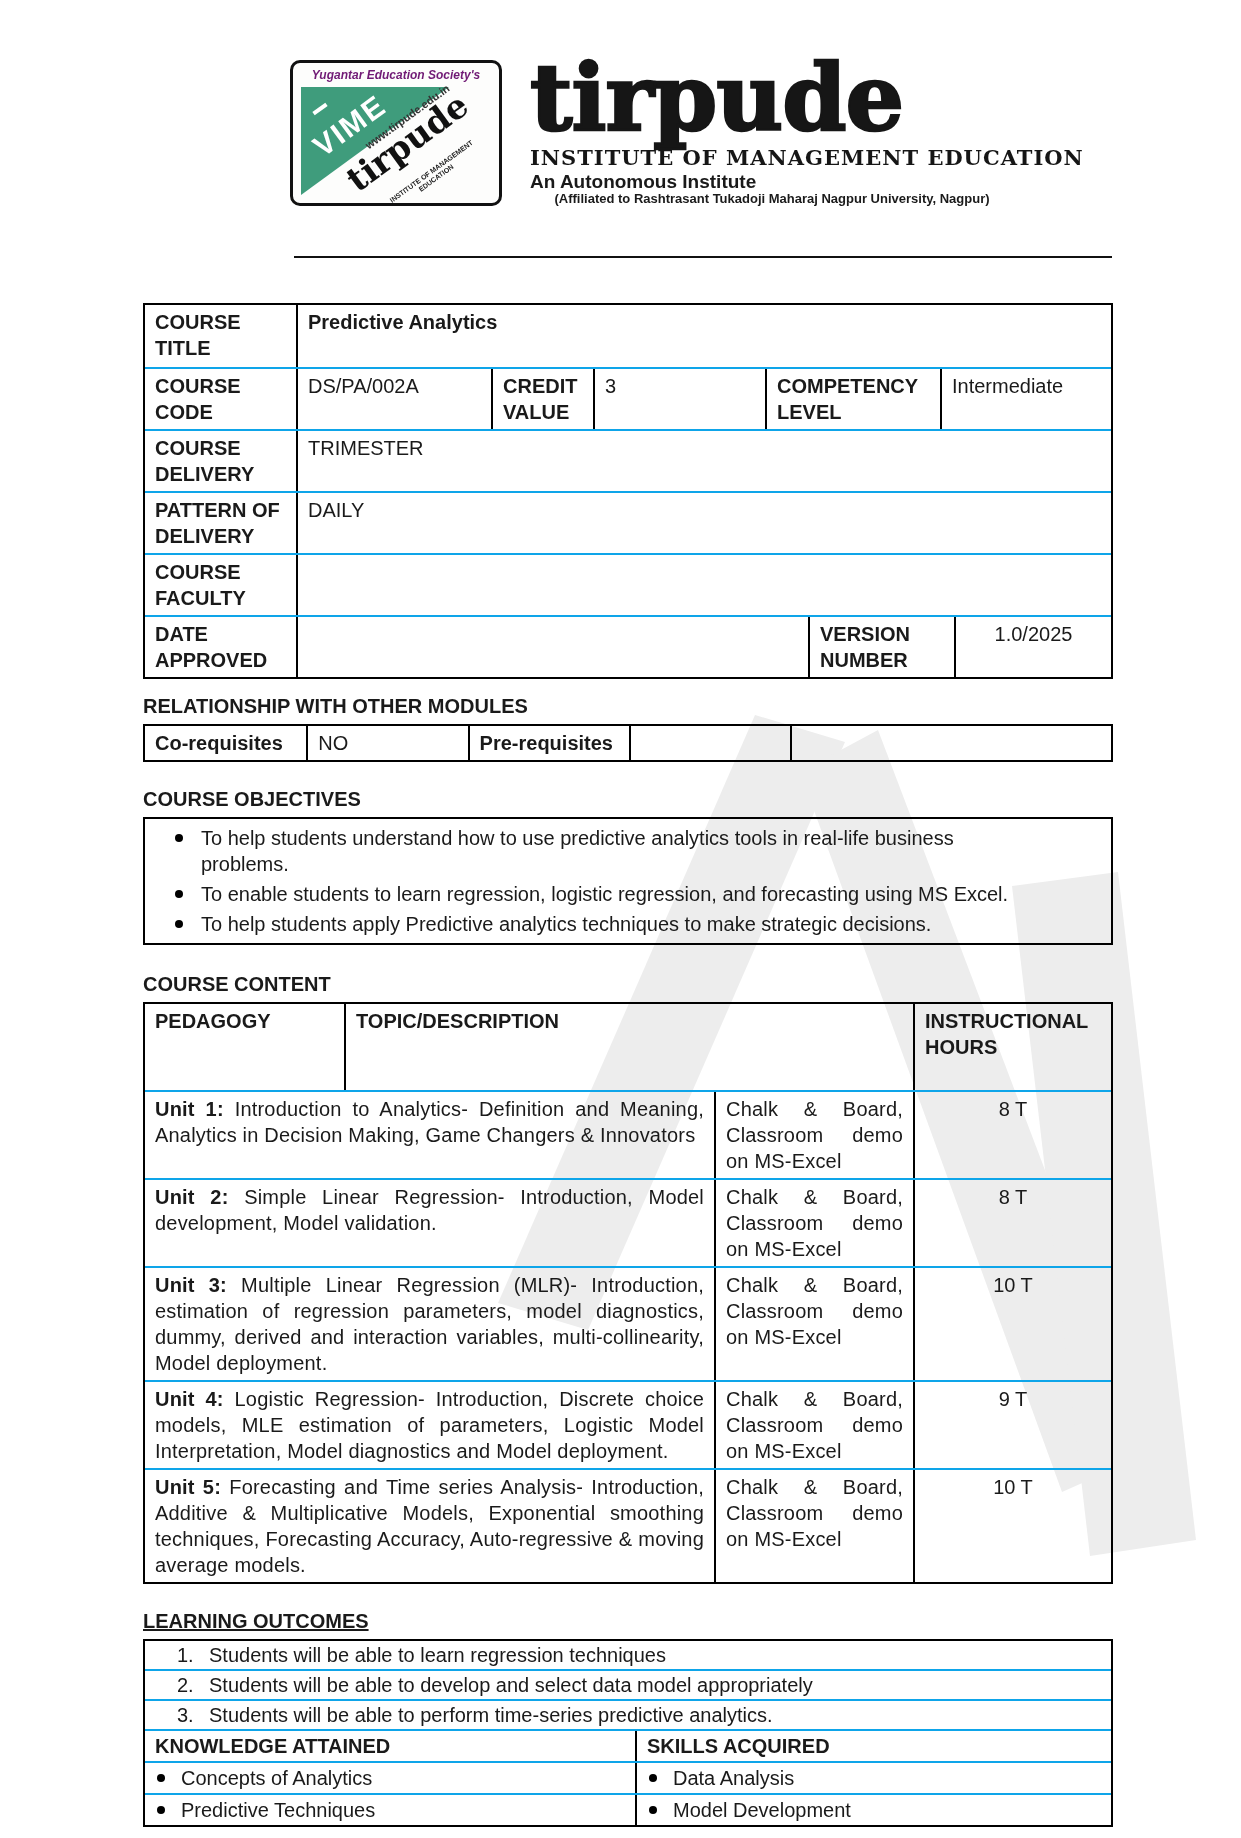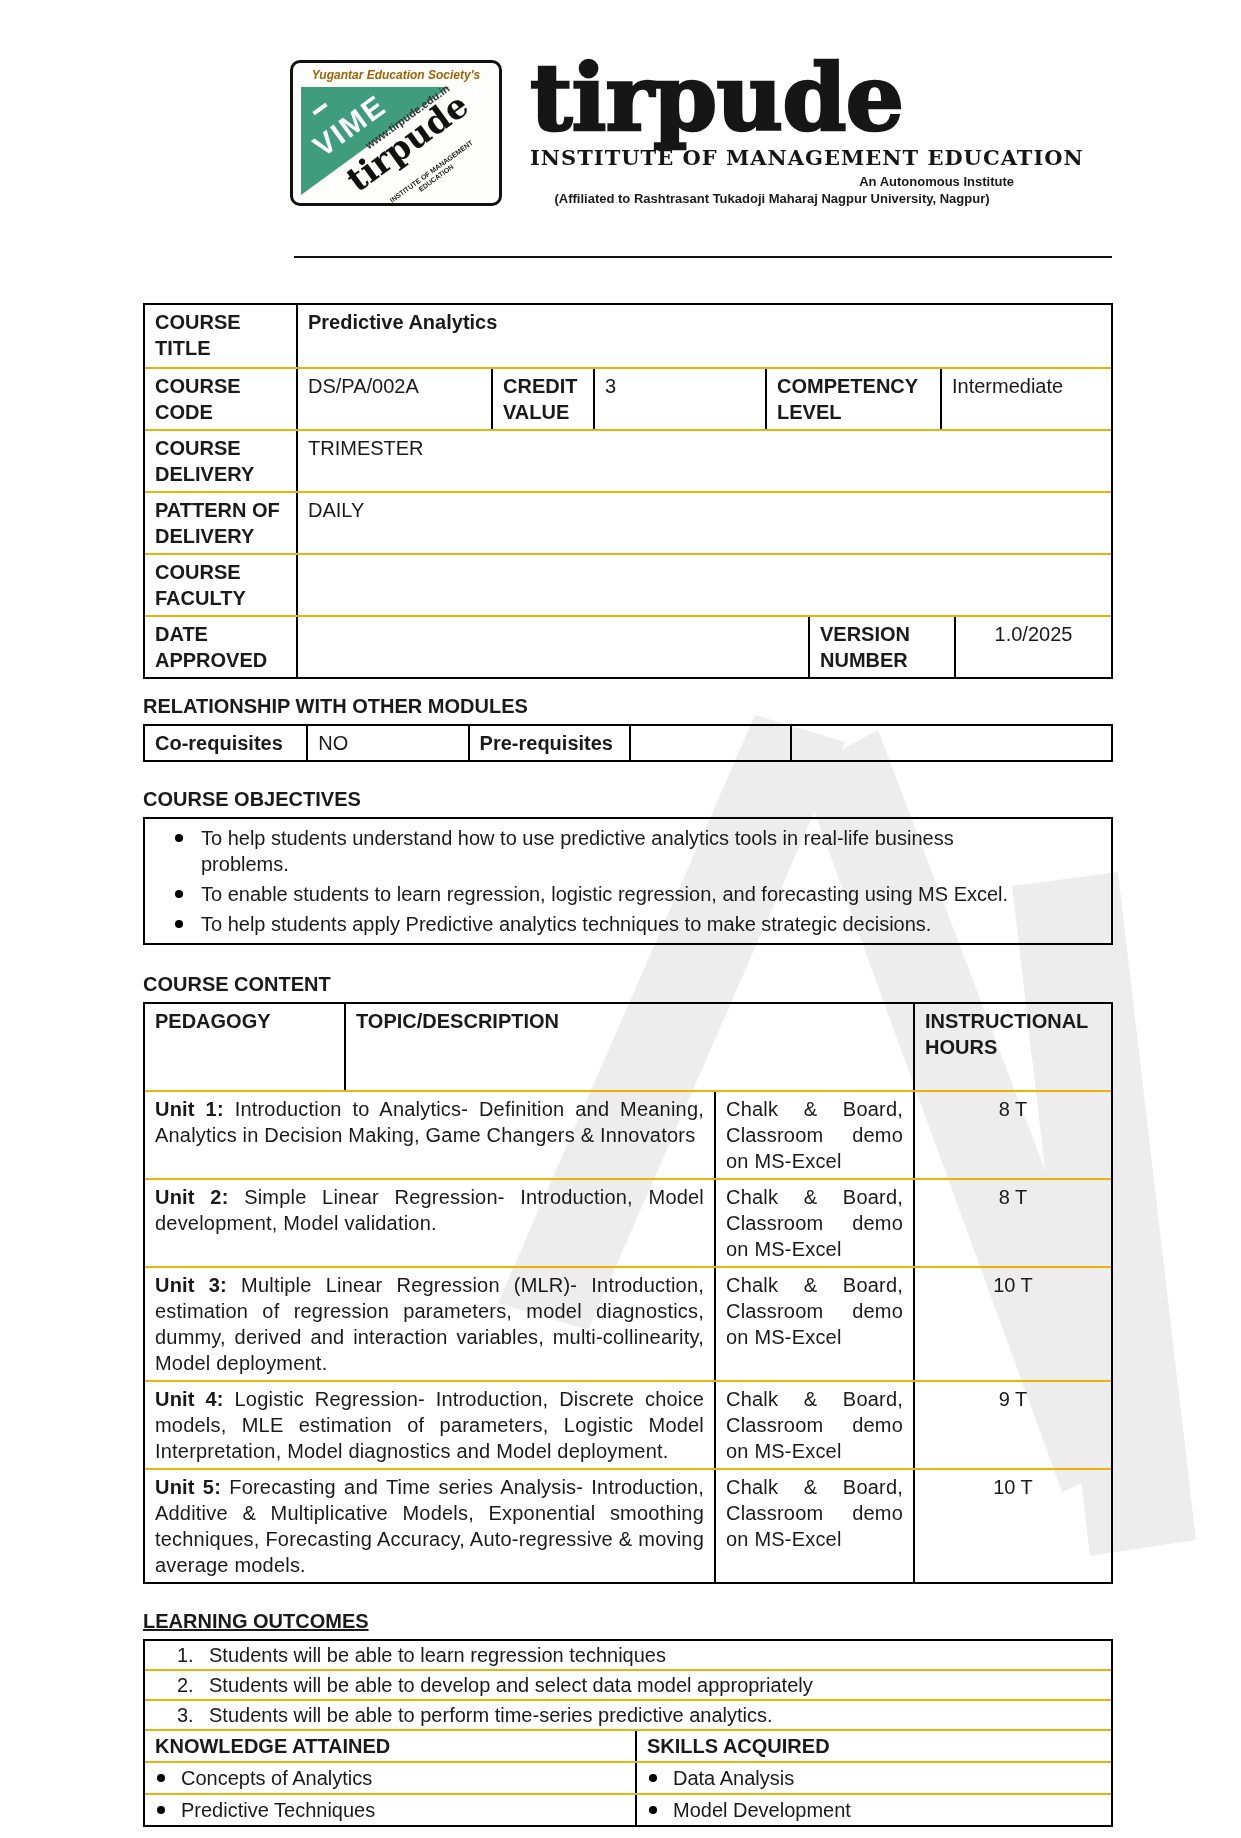--- a/index.html
+++ b/index.html
@@ -10,36 +10,36 @@
     font-family:"Liberation Sans","DejaVu Sans",sans-serif;
     color:#1a1a1a; font-size:20px; line-height:26px;
   }
   .wm { position:absolute; left:0; top:0; z-index:0; }
   .content { position:absolute; left:143px; top:303px; width:970px; z-index:1; }
   .hdr-rule { position:absolute; left:294px; top:256px; width:818px; height:2px; background:#111; z-index:1; }
 
   
   .header { position:absolute; top:60px; left:290px; display:flex; gap:28px; z-index:1; }
   .logo-box { position:relative; width:212px; height:146px; border:3px solid #111; border-radius:10px; background:#fdfdfc; overflow:hidden; flex:none; }
-  .society { position:absolute; top:5px; left:0; width:100%; text-align:center; font-size:12px; line-height:14px; font-weight:bold; font-style:italic; color:#a16207; }
+  .society { position:absolute; top:5px; left:0; width:100%; text-align:center; font-size:12px; line-height:14px; font-weight:bold; font-style:italic; color:#701a75; }
   .tri { position:absolute; left:8px; top:24px; width:148px; height:108px; clip-path:polygon(0 0,100% 0,0 100%); }
   .vime { position:absolute; left:16px; top:48px; transform:rotate(-36deg); color:#fff; font-weight:bold; font-size:30px; line-height:30px; letter-spacing:2px; }
   .vime-bar { position:absolute; left:19px; top:44px; width:16px; height:4px; background:#fff; transform:rotate(-36deg); }
   .vime-url { position:absolute; left:62px; top:42px; width:120px; transform:rotate(-36deg); font-size:11px; line-height:12px; font-weight:bold; color:#333; }
   .logo-word { position:absolute; left:44px; top:62px; transform:rotate(-36deg); font-family:"DejaVu Serif","Liberation Serif",serif; font-weight:bold; font-size:34px; line-height:34px; color:#111; }
   .logo-inst { position:absolute; left:76px; top:104px; width:130px; transform:rotate(-36deg); font-size:7px; line-height:8px; font-weight:bold; color:#222; text-align:center; }
   .wm-block { display:flex; flex-direction:column; width:484px; }
   .wordmark { font-family:"DejaVu Serif","Liberation Serif",serif; font-weight:bold; font-size:92px; line-height:84px; letter-spacing:-1px; color:#161616; -webkit-text-stroke:2.5px #161616; margin-top:-4px; }
   .inst-line { font-family:"DejaVu Serif","Liberation Serif",serif; font-weight:bold; font-size:21px; line-height:24px; letter-spacing:1px; color:#161616; margin-top:6px; white-space:nowrap; }
-  .auto-line { text-align:right; font-weight:bold; font-size:13px; line-height:18px; margin-top:3px; }
+  .auto-line { text-align:left; font-weight:bold; font-size:19px; line-height:18px; margin-top:3px; }
   .affil-line { text-align:center; font-weight:bold; font-size:13px; line-height:16px; }
 
   
   .tbl { border:2px solid #000; background:transparent; }
-  .trow { display:flex; border-top:2px solid #eab308; align-items:stretch; }
+  .trow { display:flex; border-top:2px solid #0ea5e9; align-items:stretch; }
   .trow:first-child { border-top:none; }
   .tcell { border-left:2px solid #000; padding:4px 10px; min-width:0; }
   .tcell:first-child { border-left:none; }
   .b { font-weight:bold; }
   .grow { flex:1 1 0; }
   .fix { flex:0 0 auto; }
 
   .ci .trow { min-height:62px; }
   .w151{width:151px;} .w195{width:195px;} .w102{width:102px;} .w172{width:172px;} .w175{width:175px;} .w512{width:512px;} .w146{width:146px;}
   .ctr { text-align:center; }

